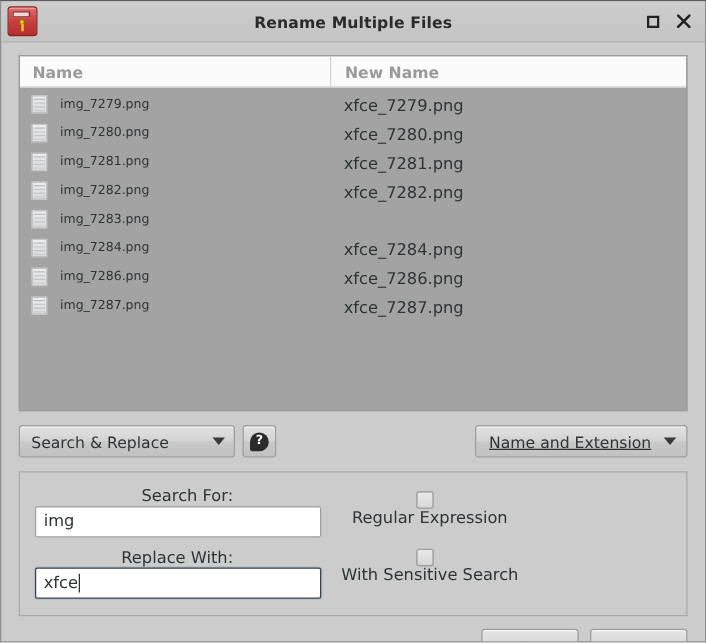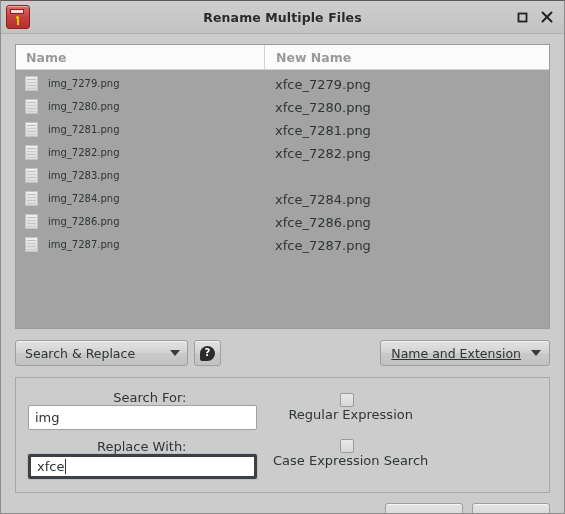--- a/index.html
+++ b/index.html
@@ -297,21 +297,21 @@
     border-radius: 2px;
     font-size: 13px;
     color: #2e3436;
     display: flex;
     align-items: center;
     padding: 0 6px;
     position: relative;
     cursor: text;
   }
   .tinput.focused {
-    border: 3px solid #404040;
+    border: 1px solid #404040;
     box-shadow: 0 0 0 1px rgba(91,155,213,.25);
   }
   .caret-bar {
     display: inline-block;
     width: 1px;
     height: 15px;
     background: #2e3436;
     margin-left: 1px;
   }
 
@@ -494,21 +494,21 @@
           </div>
         </div>
       </div>
       <div class="sr-checks">
         <div class="check-line">
           <span class="checkbox"></span>
           <span class="check-label">Regular Expression</span>
         </div>
         <div class="check-line">
           <span class="checkbox"></span>
-          <span class="check-label">Case Expression Search</span>
+          <span class="check-label">With Sensitive Search</span>
         </div>
       </div>
     </div>
 
     <div class="footer">
       <div class="btn">Close</div>
       <div class="btn">Rename</div>
     </div>
 
   </div>

